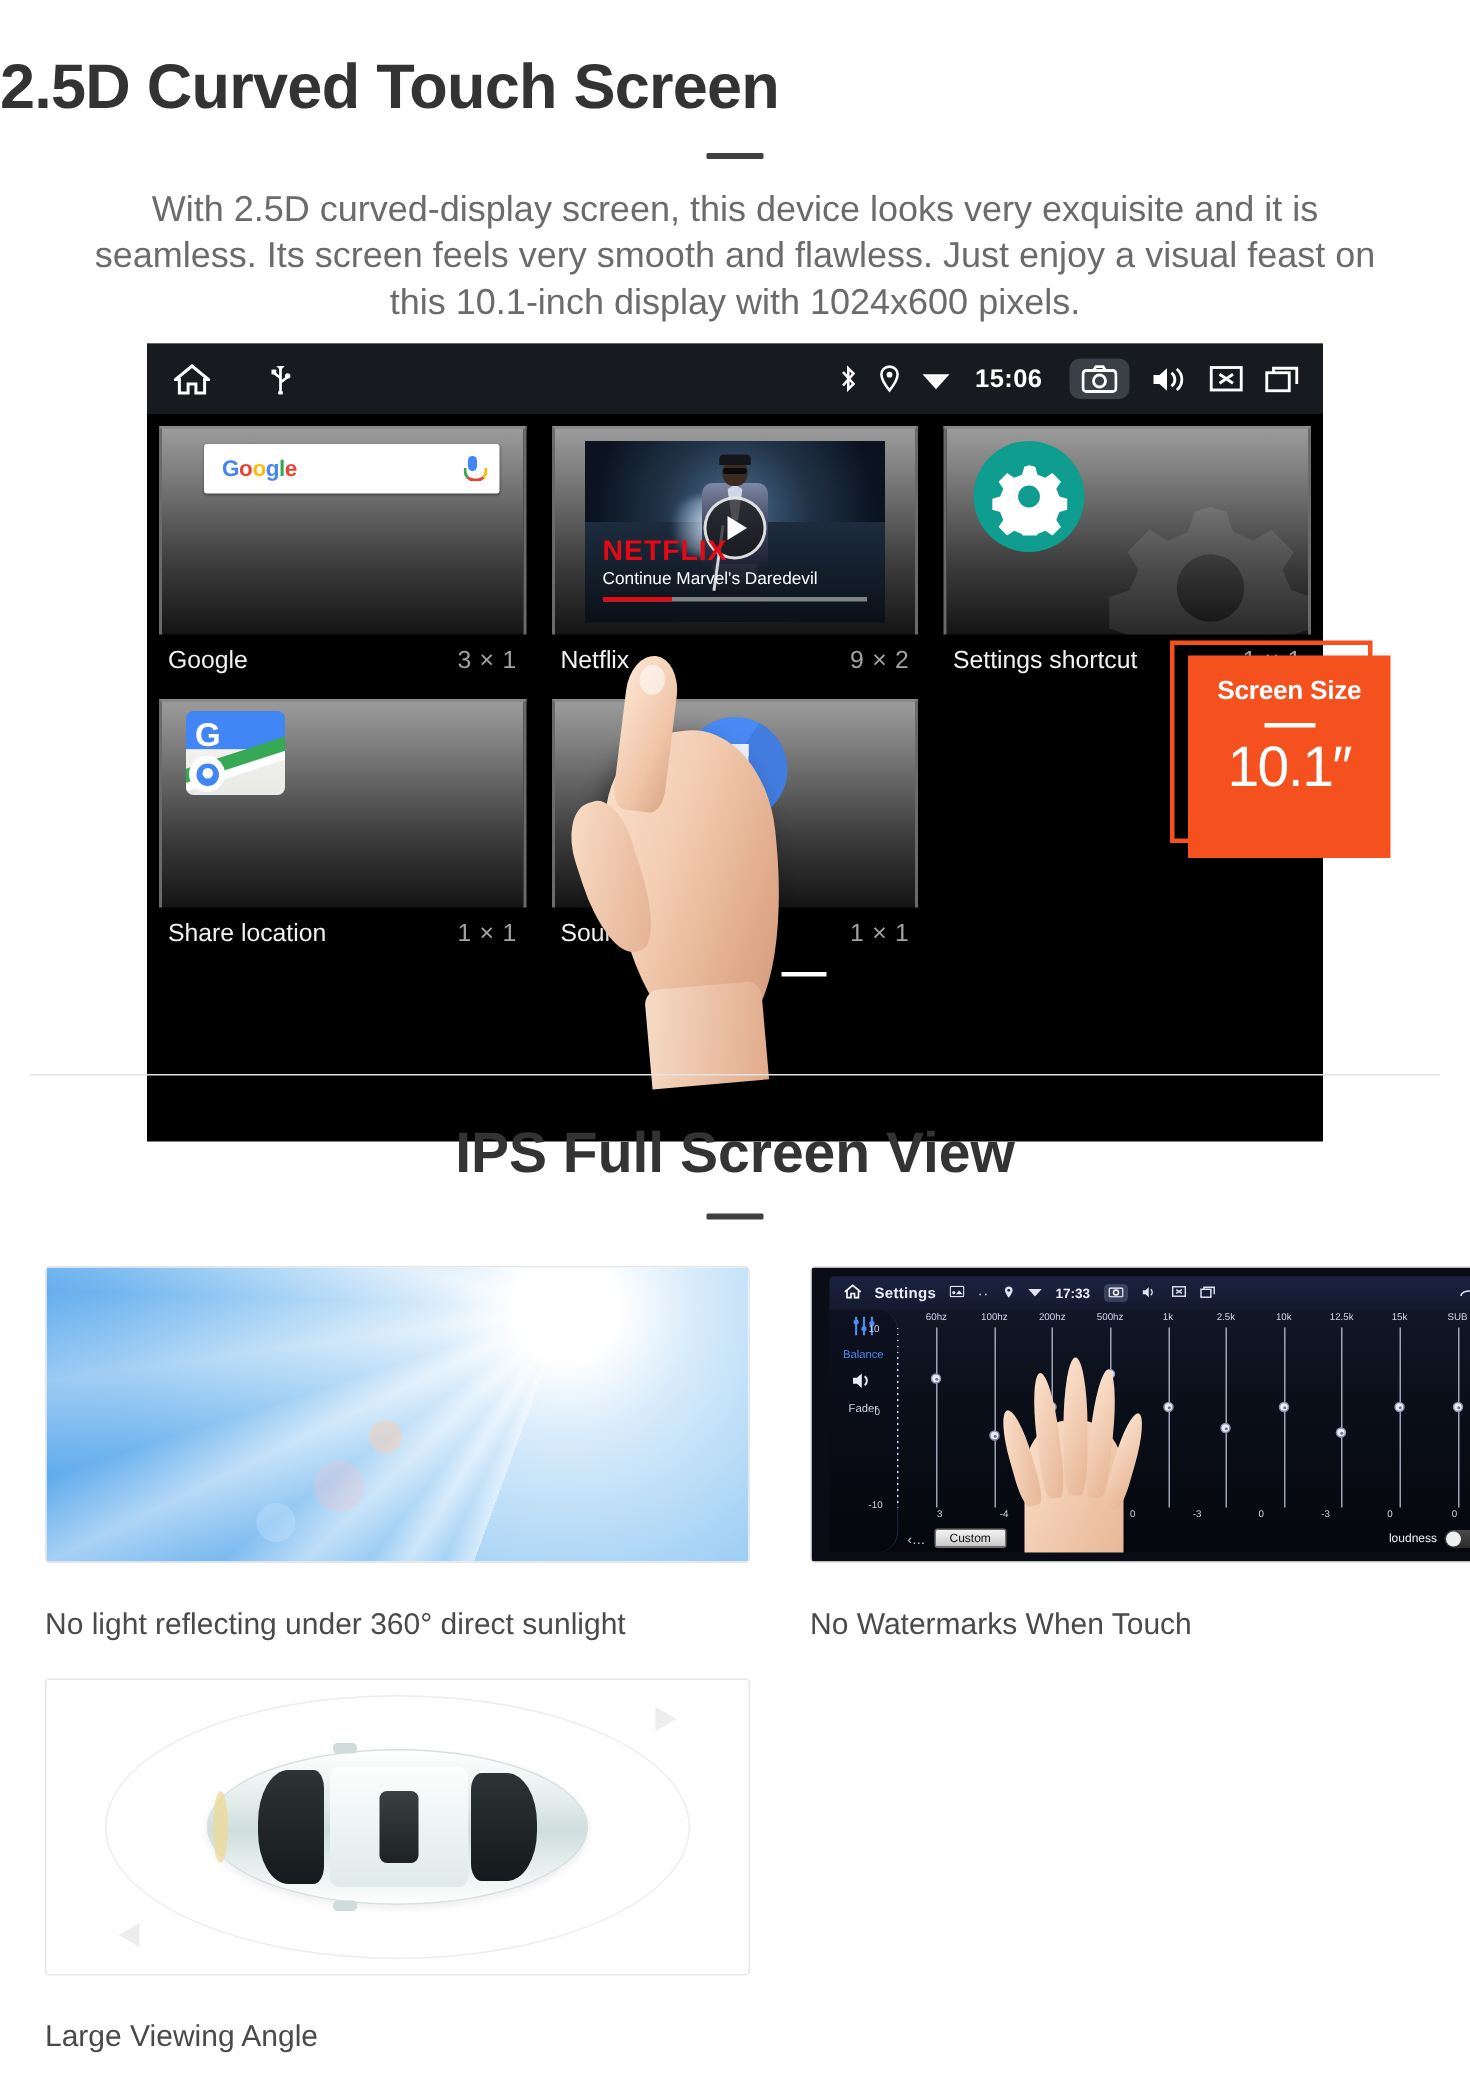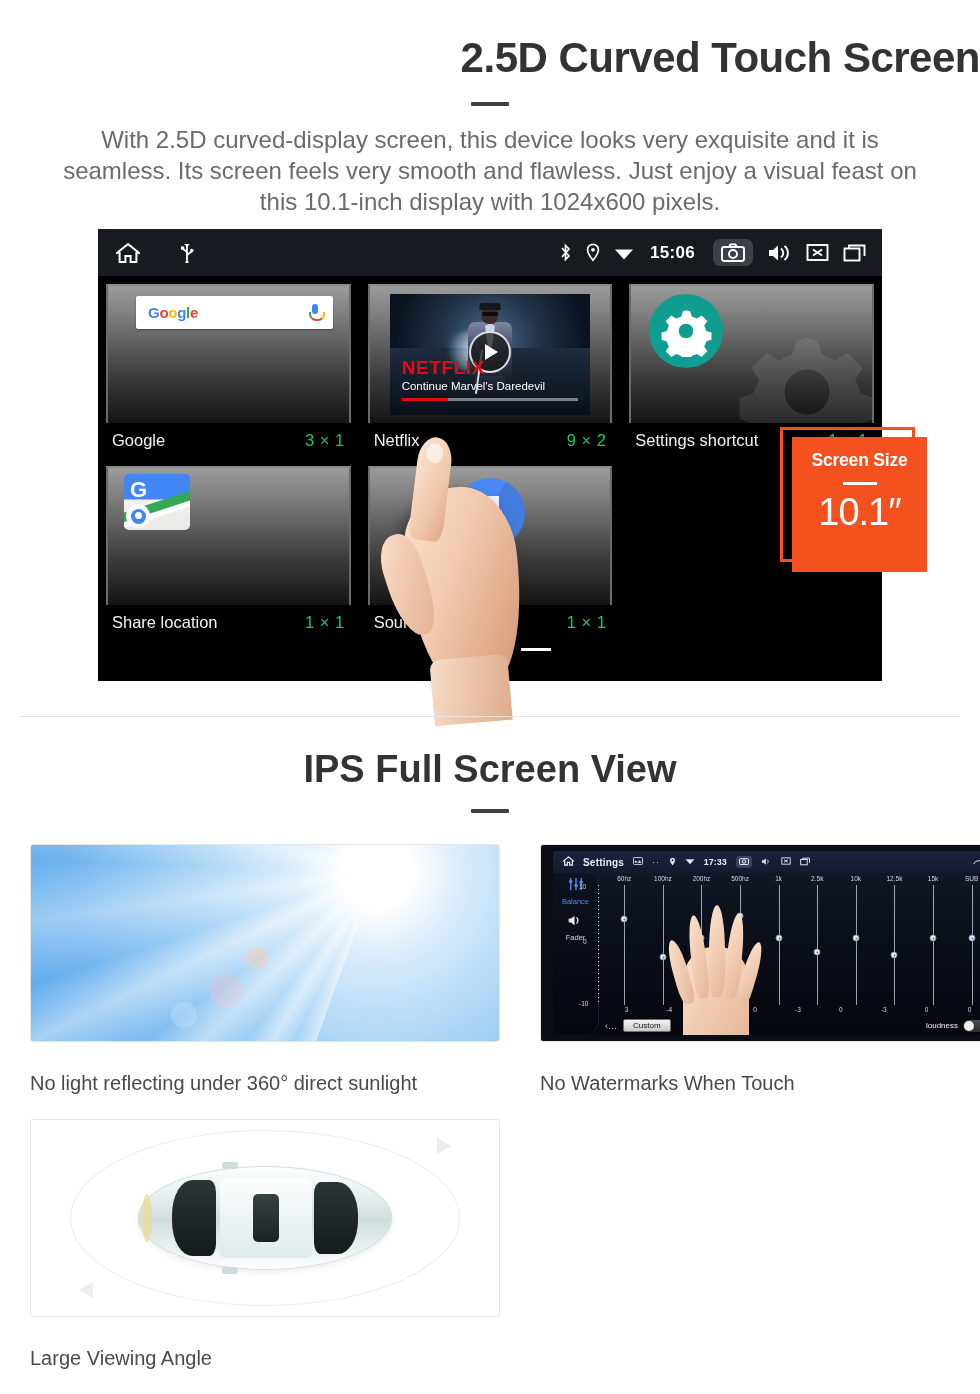--- a/index.html
+++ b/index.html
@@ -8,21 +8,21 @@
     background: #ffffff;
     font-family: "Liberation Sans", sans-serif;
     color: #3a3a3a;
     overflow: hidden;
     position: relative;
   }
 
   
   .sec1 { padding-top: 34px; }
   .h1 {
-    text-align: right;
+    text-align: left;
     font-size: 42px;
     font-weight: bold;
     letter-spacing: -0.5px;
     color: #333333;
   }
   .rule {
     width: 38px; height: 4px; background: #3f3f3f;
     margin: 20px auto 18px auto; border-radius: 1px;
   }
   .lead {
@@ -34,21 +34,21 @@
   }
 
   
   .device-wrap {
     position: relative;
     width: 980px; height: 475px;
     margin-top: 12px;
   }
   .android {
     position: absolute; left: 98px; top: 0;
-    width: 784px; height: 452px;
+    width: 784px; height: 532px;
     background: #000000;
     overflow: hidden;
   }
   .statusbar {
     height: 47px; background: #171a1f;
     display: flex; align-items: center;
     padding: 0 14px 0 18px;
     color: #ffffff;
   }
   .sb-left { display:flex; align-items:center; gap: 40px; }
@@ -71,21 +71,21 @@
     border-left: 2px solid #6a6a6a;
     border-right: 2px solid #6a6a6a;
     background: linear-gradient(180deg,#9b9b9b 0%, #7d7d7d 22%, #3d3d3d 65%, #141414 100%);
     overflow: hidden;
   }
   .wlabel {
     display:flex; align-items:center;
     padding: 8px 6px 10px 6px;
     color: #f2f2f2; font-size: 16.5px;
   }
-  .wlabel .size { margin-left:auto; color:#22c55e; letter-spacing: .5px; text-align: right; }
+  .wlabel .size { margin-left:auto; color:#a3a3a3; letter-spacing: .5px; text-align: right; }
 
   
   .gbar {
     position:absolute; left:28px; right:16px; top:10px; height:33px;
     background:#fff; border-radius:2px;
     display:flex; align-items:center; padding: 0 12px;
     box-shadow: 0 1px 2px rgba(0,0,0,.4);
   }
   .glogo { font-size:15px; font-weight:bold; letter-spacing:-.3px; }
   .glogo i { font-style: normal; }

